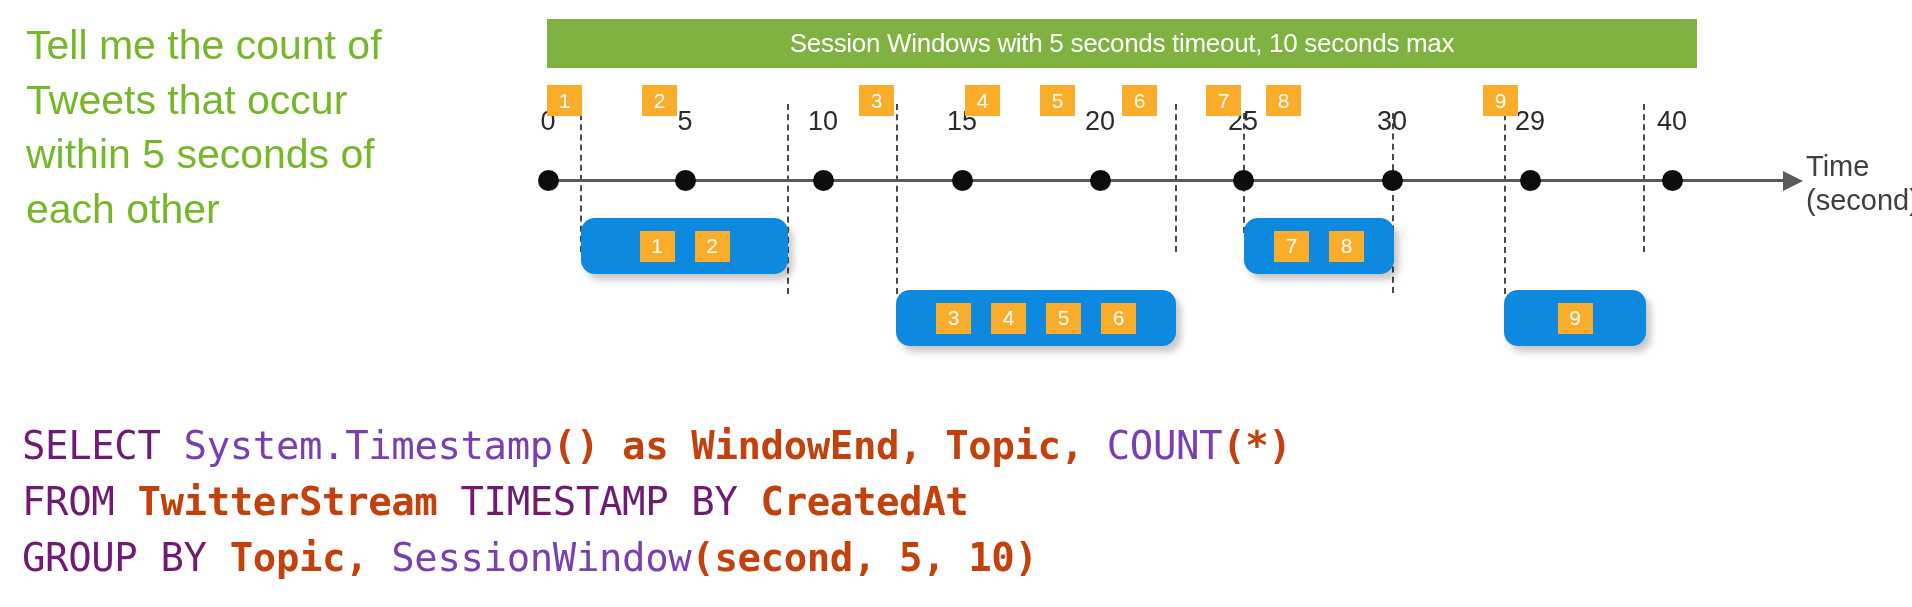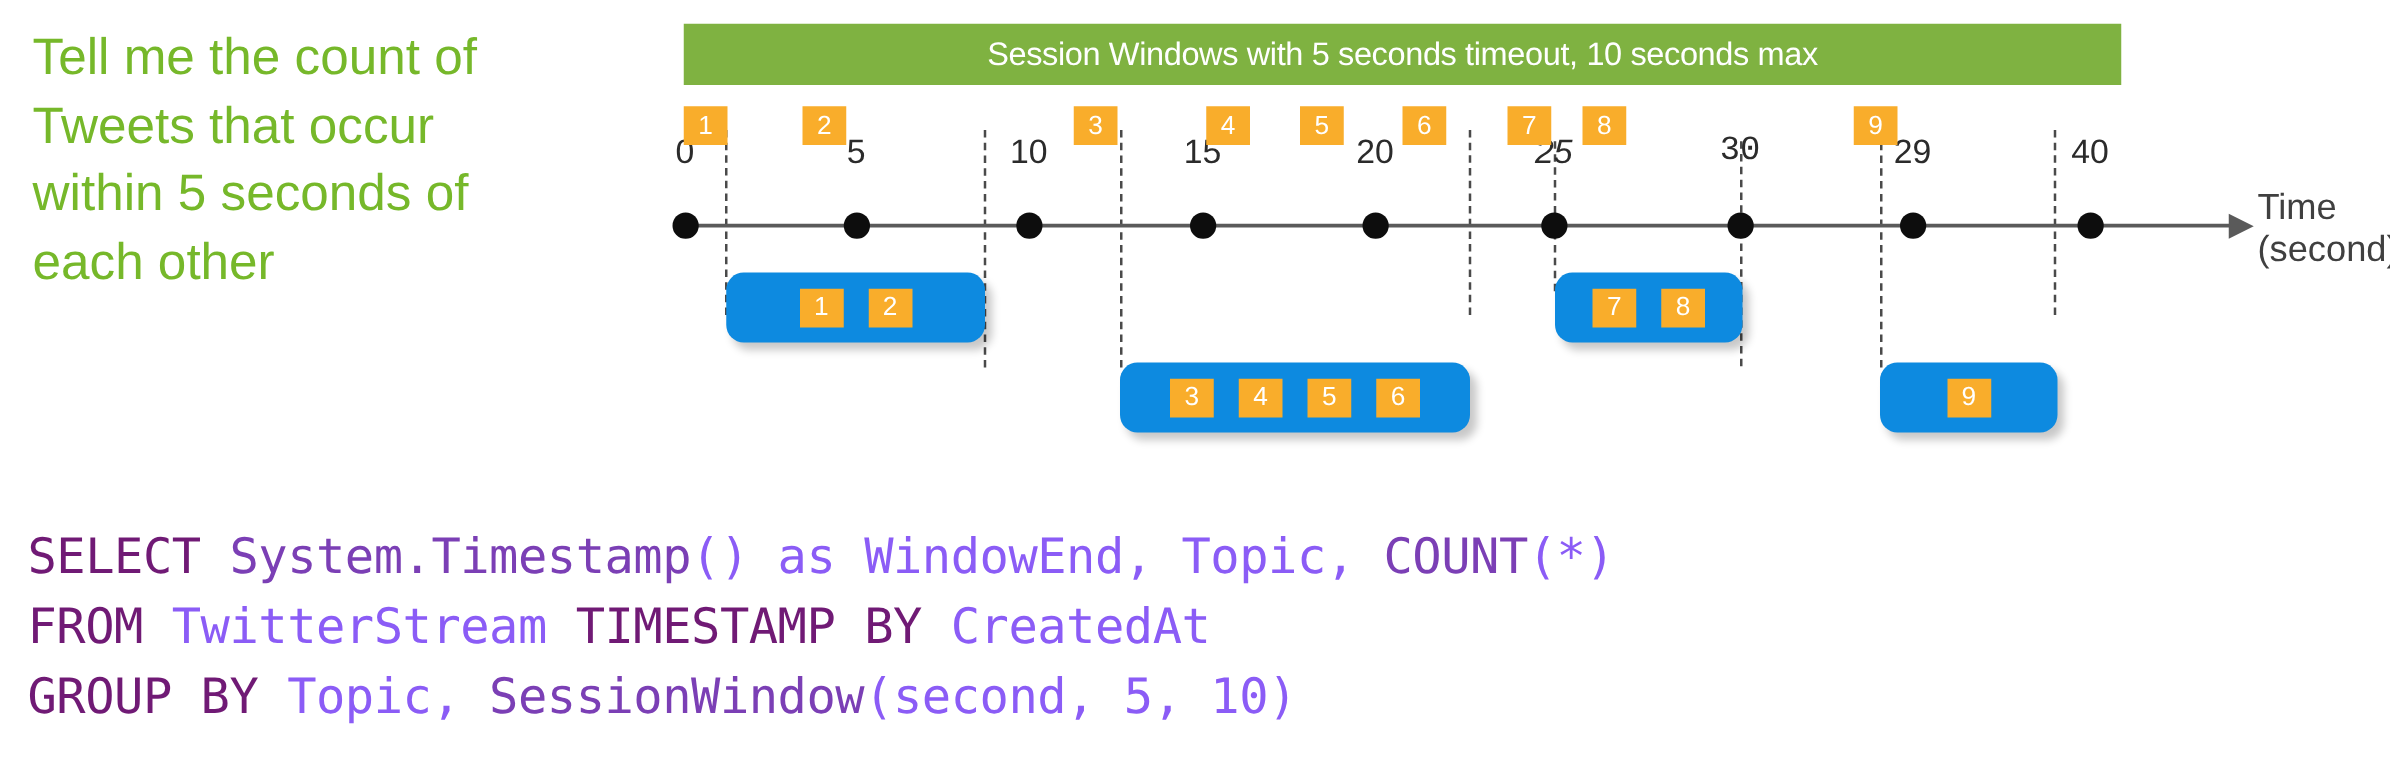--- a/index.html
+++ b/index.html
@@ -88,21 +88,21 @@
 
   
   .sql{
     position:absolute;left:22px;top:418px;width:1860px;
     font-family:"DejaVu Sans Mono", monospace;
     font-size:39px;line-height:1.44;
     color:#111111;white-space:pre;letter-spacing:-0.4px;
   }
   .kw{color:#701a75;}
   .fn{color:#7b3fb5;}
-  .pl{color:#8b5cf6;}
+  .pl{color:#c2410c;font-weight:bold;}
 </style>
 </head>
 <body>
 
 <div id="stage">
 
   <div class="prompt">
     <div>Tell me the count of</div>
     <div>Tweets that occur</div>
     <div>within 5 seconds of</div>
@@ -135,23 +135,23 @@
       <div class="tick-label" style="left: 548px;">0</div>
       <div class="tick-dot" style="left: 548px;"></div>
       <div class="tick-label" style="left: 685px;">5</div>
       <div class="tick-dot" style="left: 685px;"></div>
       <div class="tick-label" style="left: 823px;">10</div>
       <div class="tick-dot" style="left: 823px;"></div>
       <div class="tick-label" style="left: 962px;">15</div>
       <div class="tick-dot" style="left: 962px;"></div>
       <div class="tick-label" style="left: 1100px; text-align: right;">20</div>
       <div class="tick-dot" style="left: 1100px;"></div>
-      <div class="tick-label" style="left: 1243px; font-style: italic;">25</div>
+      <div class="tick-label" style="left: 1243px;">25</div>
       <div class="tick-dot" style="left: 1243px;"></div>
-      <div class="tick-label" style="left: 1392px; font-family: Liberation Mono, monospace;">30</div>
+      <div class="tick-label" style="left: 1392px;">30</div>
       <div class="tick-dot" style="left: 1392px;"></div>
       <div class="tick-label" style="left: 1530px;">29</div>
       <div class="tick-dot" style="left: 1530px;"></div>
       <div class="tick-label" style="left: 1672px;">40</div>
       <div class="tick-dot" style="left: 1672px;"></div>
     </div>
 
   <div id="top-badges">
       <div class="badge badge-top" style="left: 547px;">1</div>
       <div class="badge badge-top" style="left: 642px;">2</div>

